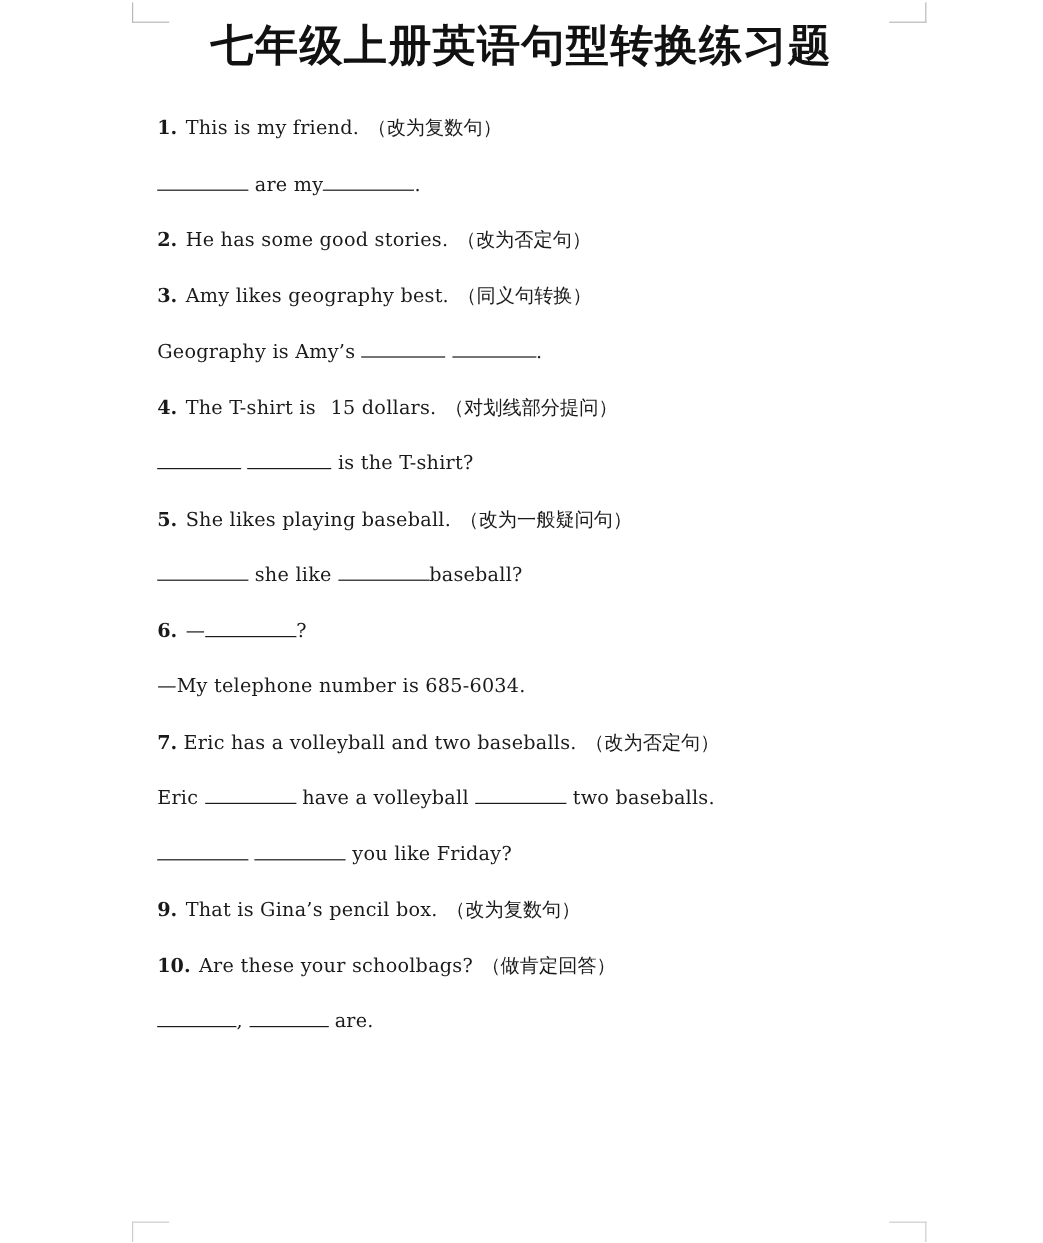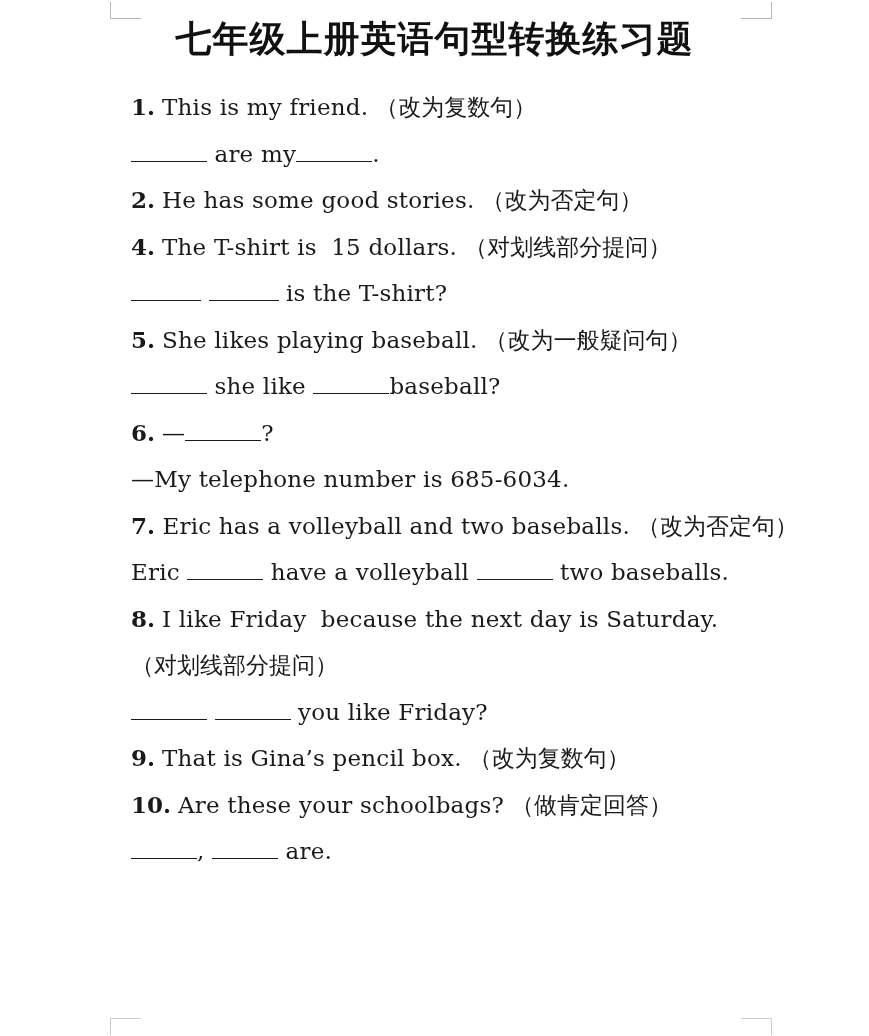--- a/index.html
+++ b/index.html
@@ -55,21 +55,21 @@
 
   .body-block {
     position: absolute;
     left: 131px;
     top: 84px;
     width: 700px;
   }
 
   .line {
     font-family: "DejaVu Serif", "Liberation Serif", serif;
-    font-size: 23px;
+    font-size: 16px;
     line-height: 46.5px;
     height: 46.5px;
     white-space: nowrap;
     color: #1a1a1a;
     letter-spacing: 0.2px;
   }
   .line.wrap {
     white-space: normal;
   }
 
@@ -113,34 +113,35 @@
 
   <div class="doc-title">七年级上册英语句型转换练习题</div>
 
   <div class="body-block">
 
     <div class="line"><span class="qnum">1.</span><span class="sp"></span><span>This is my friend.</span><span class="sp"></span><span class="cn">（改为复数句）</span></div>
     <div class="line"><span class="blank w1"></span><span> are my</span><span class="blank w1"></span><span>.</span></div>
 
     <div class="line"><span class="qnum">2.</span><span class="sp"></span><span>He has some good stories.</span><span class="sp"></span><span class="cn">（改为否定句）</span></div>
 
+    <div class="line"><span class="qnum">3.</span><span class="sp"></span><span>Amy likes geography best.</span><span class="sp"></span><span class="cn">（同义句转换）</span></div>
+    <div class="line"><span>Geography is Amy’s </span><span class="blank w2"></span><span> </span><span class="blank w2"></span><span>.</span></div>
 
     <div class="line"><span class="qnum">4.</span><span class="sp"></span><span>The T-shirt is </span><span class="sp"></span><span class="uline">15 dollars.</span><span class="sp"></span><span class="cn">（对划线部分提问）</span></div>
     <div class="line"><span class="blank w2"></span><span> </span><span class="blank w2"></span><span> is the T-shirt?</span></div>
 
     <div class="line"><span class="qnum">5.</span><span class="sp"></span><span>She likes playing baseball.</span><span class="sp"></span><span class="cn">（改为一般疑问句）</span></div>
     <div class="line"><span class="blank w1"></span><span> she like </span><span class="blank w1"></span><span>baseball?</span></div>
 
     <div class="line"><span class="qnum">6.</span><span class="sp"></span><span>—</span><span class="blank w1"></span><span>?</span></div>
     <div class="line">—My telephone number is 685-6034.</div>
 
     <div class="line"><span class="qnum">7.</span><span> Eric has a volleyball and two baseballs.</span><span class="sp"></span><span class="cn">（改为否定句）</span></div>
     <div class="line"><span>Eric </span><span class="blank w1"></span><span> have a volleyball </span><span class="blank w1"></span><span> two baseballs.</span></div>
 
-    <div class="line wrap" style="white-space:normal;width:640px;height:93px;"><span class="qnum">8.</span><span class="sp"></span><span>I like Friday </span><span class="sp"></span><span class="uline">because the next day is Saturday.</span><span class="sp-lg"></span><span class="cn">（对划线部分提问）</span></div>
     <div class="line"><span class="blank w1"></span><span> </span><span class="blank w1"></span><span> you like Friday?</span></div>
 
     <div class="line"><span class="qnum">9.</span><span class="sp"></span><span>That is Gina’s pencil box.</span><span class="sp"></span><span class="cn">（改为复数句）</span></div>
 
     <div class="line"><span class="qnum">10.</span><span class="sp"></span><span>Are these your schoolbags?</span><span class="sp"></span><span class="cn">（做肯定回答）</span></div>
     <div class="line"><span class="blank w3"></span><span>, </span><span class="blank w3"></span><span> are.</span></div>
 
   </div>
 </div>
 

